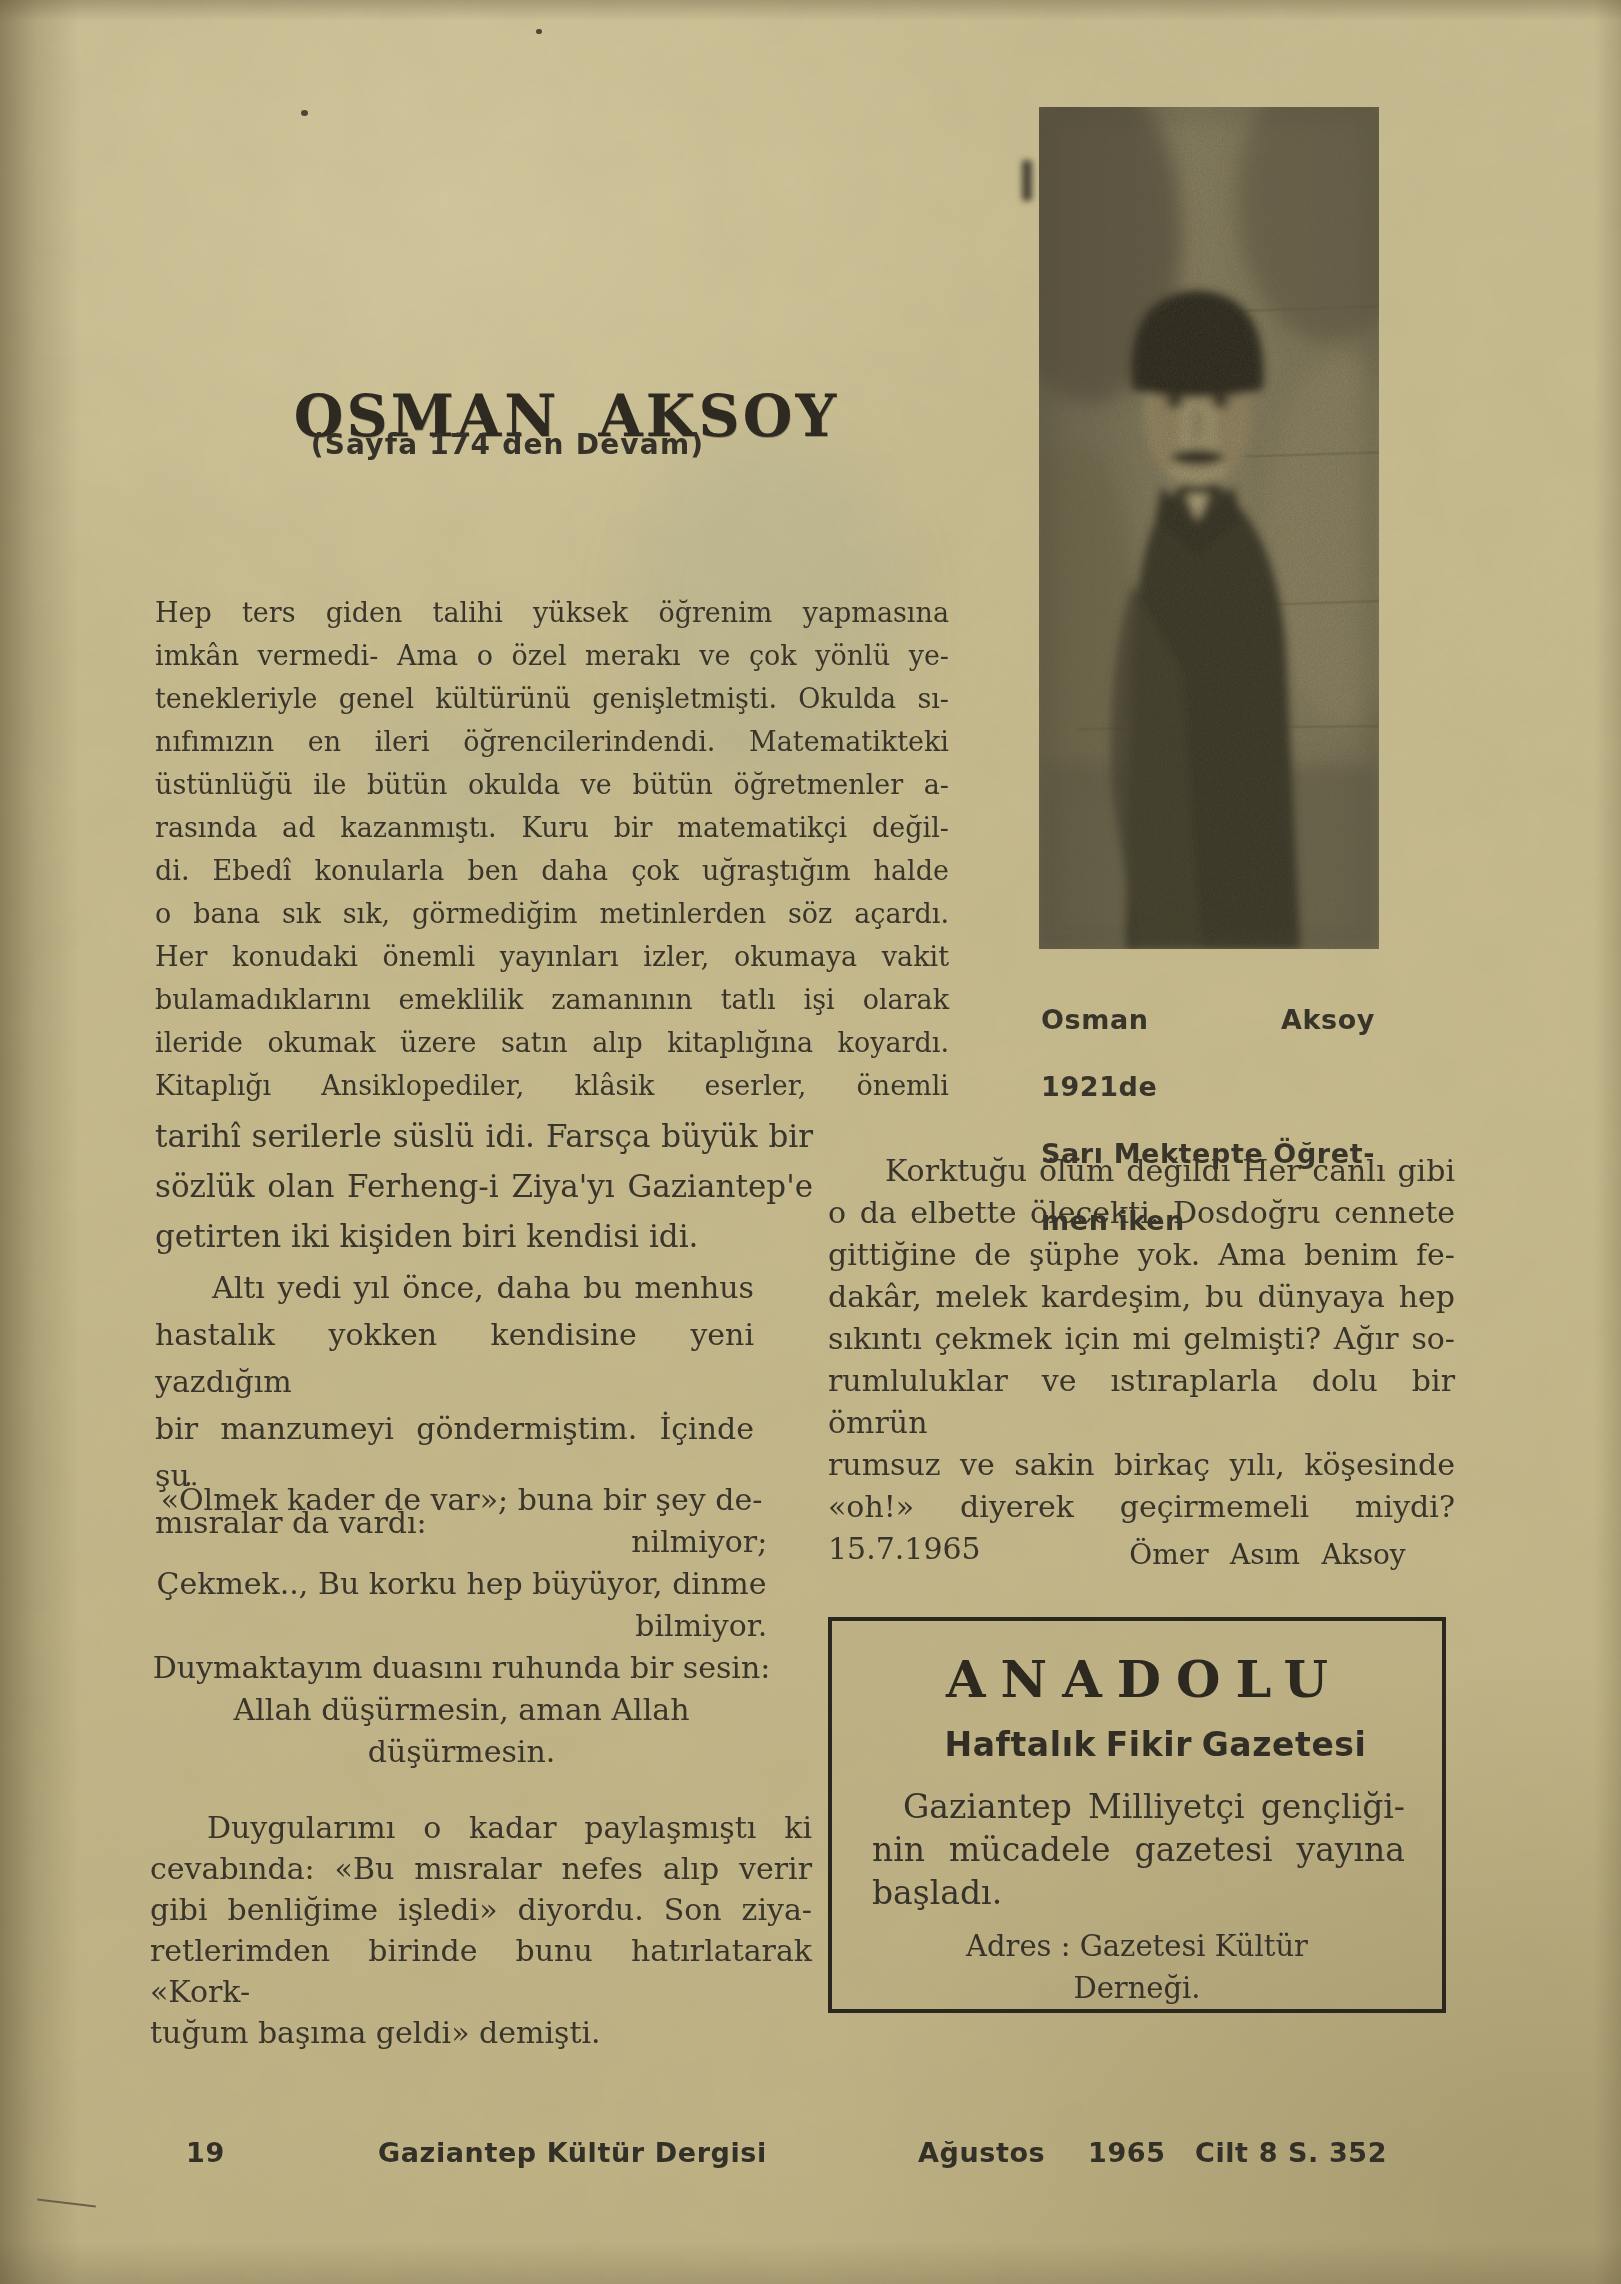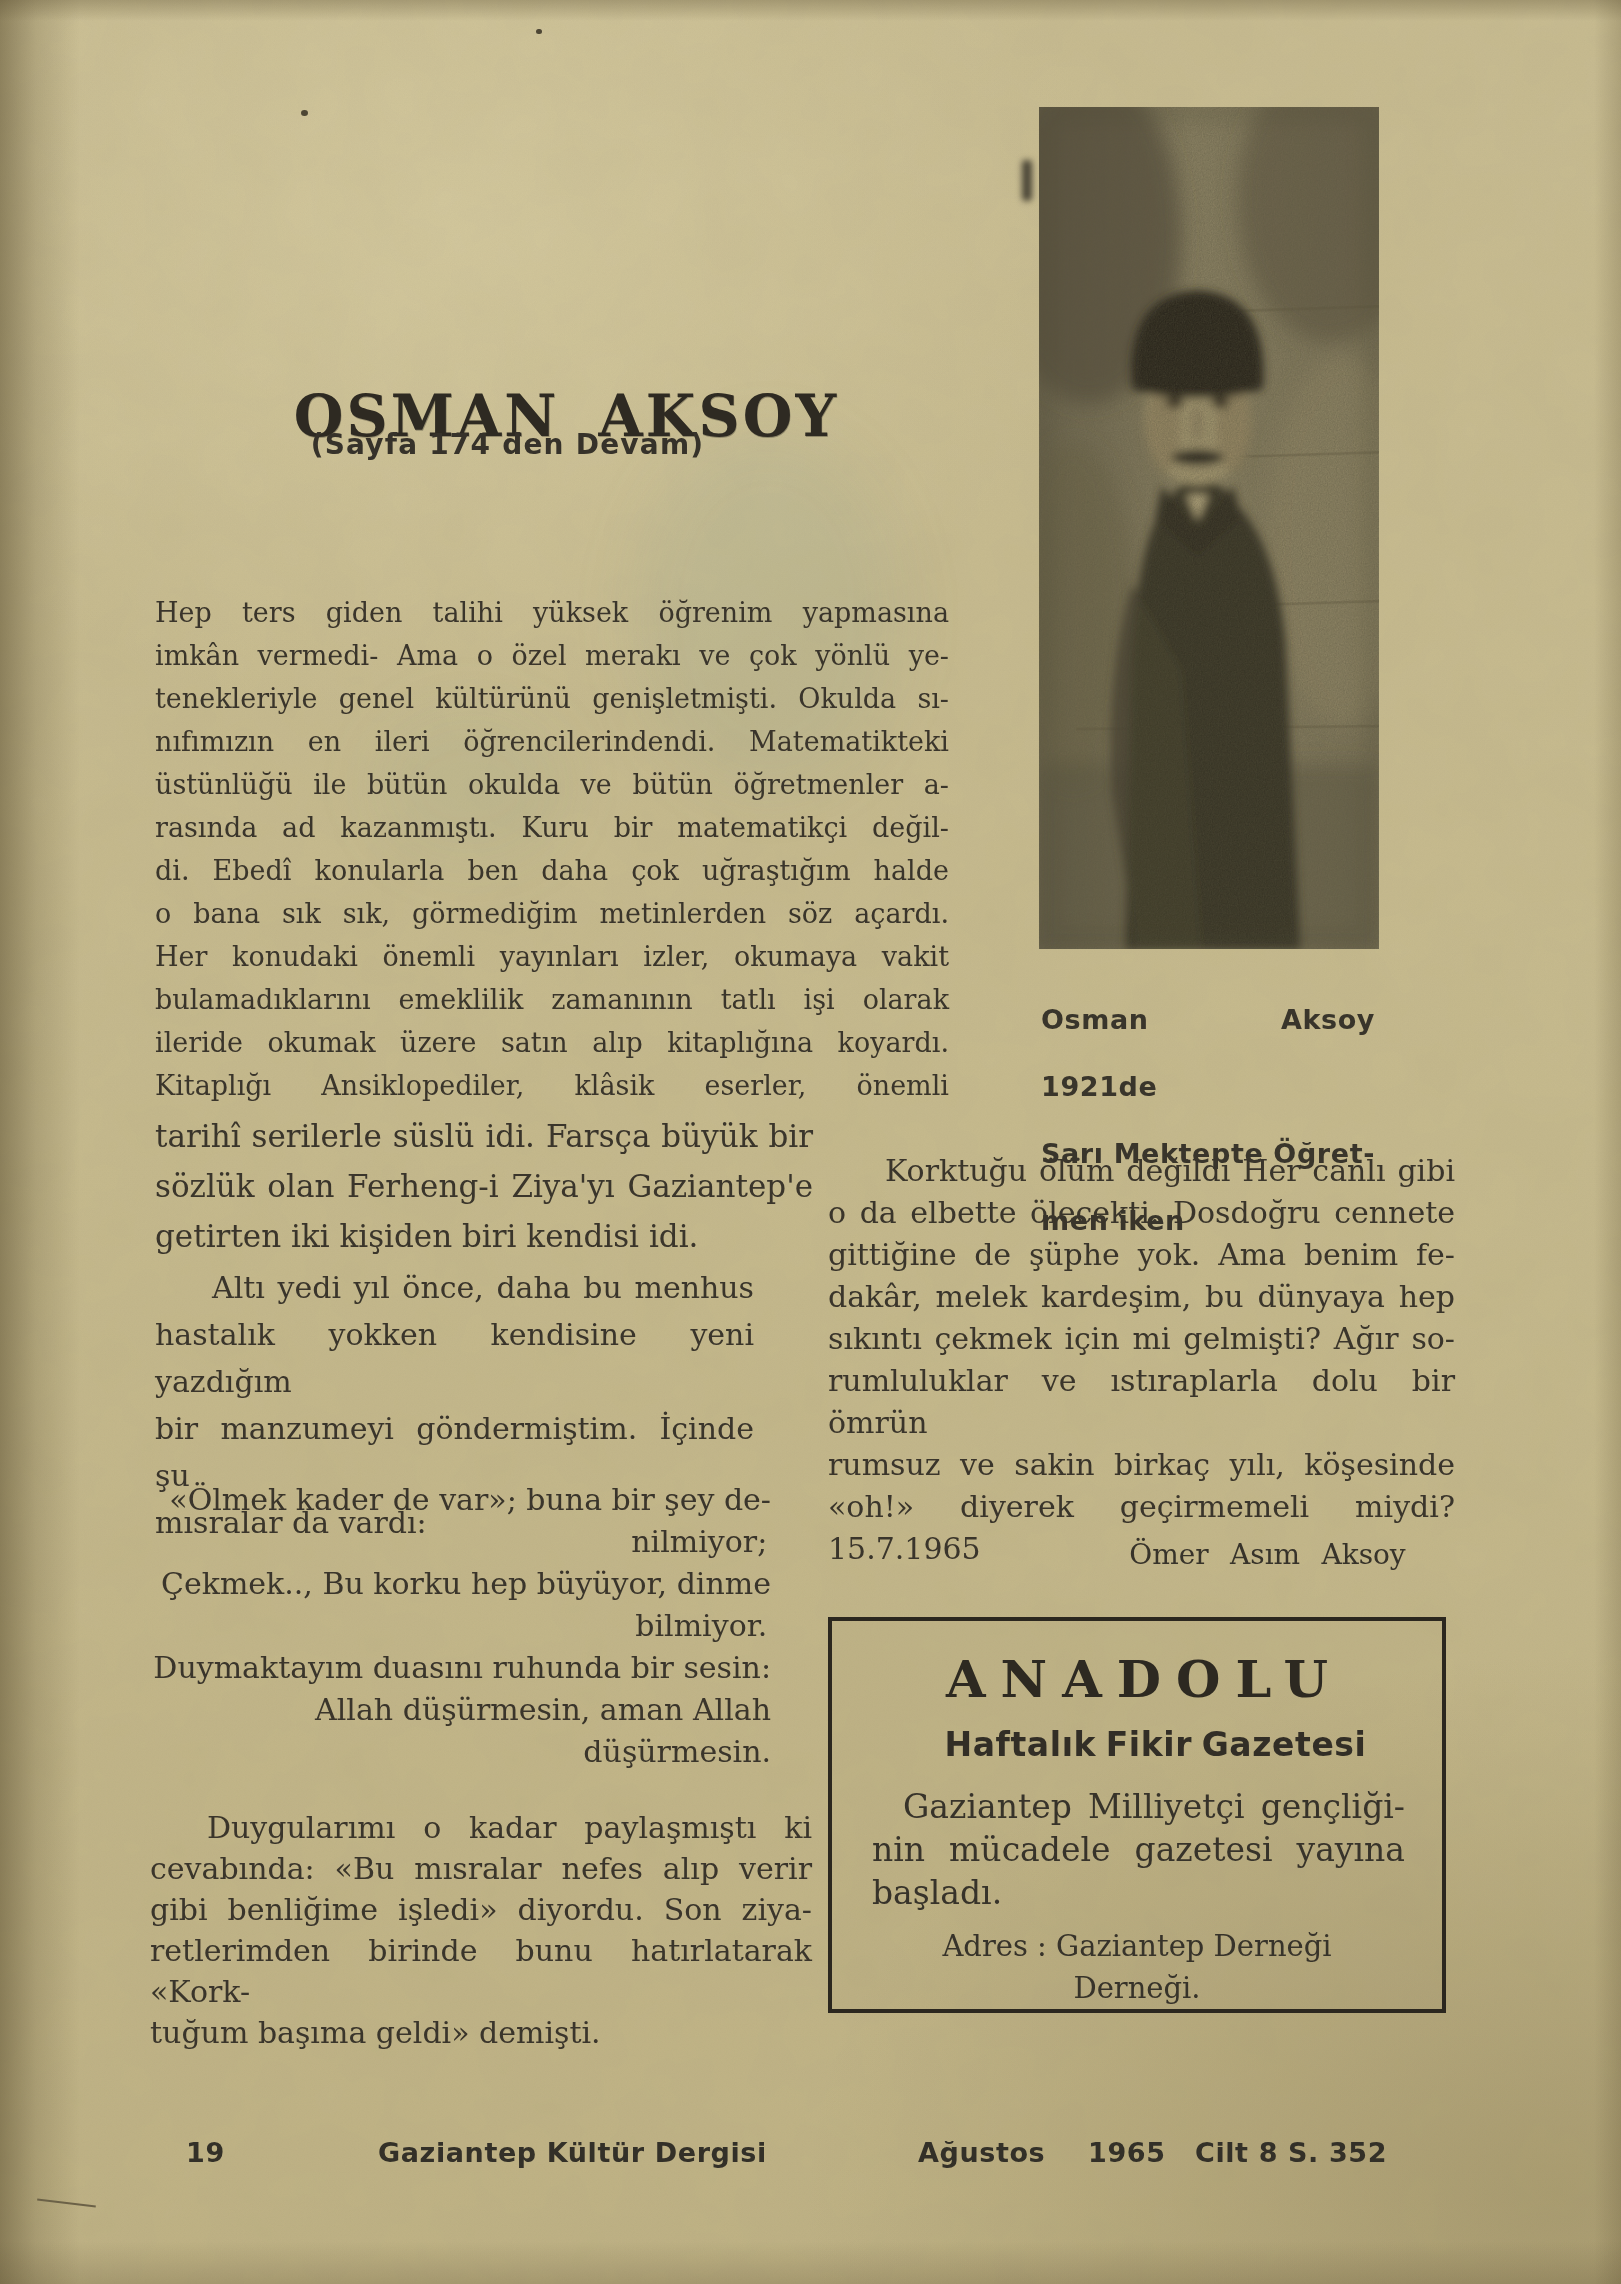--- a/index.html
+++ b/index.html
@@ -20,21 +20,21 @@
   .blob{position:absolute;border-radius:50%;filter:blur(28.5px);pointer-events:none;}
   .speck{position:absolute;background:#4d4634;border-radius:50%;pointer-events:none;}
   .smear{position:absolute;background:#4a4536;filter:blur(3.1px);border-radius:3.7px;pointer-events:none;}
   .fiber{position:absolute;background:#6b6147;height:1.9px;transform:rotate(7deg);pointer-events:none;}
 
   .tb{position:absolute;}
   .ln{line-height:inherit;}
   .just .ln{text-align:justify;text-align-last:justify;}
   .endleft .ln:last-child{text-align-last:left;}
   .ind1 .ln:first-child{text-indent:57px;}
-  .verse .ln{text-align:right;}
+  .verse .ln{text-align:center;}
   .verse .ln:nth-child(2),.verse .ln:nth-child(4){text-align:right;padding-right:3.7px;}
 
   .title{
     position:absolute;left:257px;top:344px;width:619px;text-align:center;
     font-family:"DejaVu Serif",serif;font-weight:bold;font-size:57px;line-height:68px;
     letter-spacing:3.1px;word-spacing:16px;color:#2e2a22;
     text-shadow:0.6px 0.6px 0 rgba(46,42,34,.35);
   }
   .subtitle{
     position:absolute;left:198px;top:426px;width:619px;text-align:center;
@@ -222,21 +222,21 @@
 
   <div class="adbox">
     <div class="ad-title">ANADOLU</div>
     <div class="ad-sub">Haftalık Fikir Gazetesi</div>
     <div class="ad-body just endleft">
         <div class="ln">Gaziantep Milliyetçi gençliği-</div>
         <div class="ln">nin mücadele gazetesi yayına</div>
         <div class="ln">başladı.</div>
       </div>
     <div class="ad-addr">
-        <div class="ln">Adres : Gaziantep Derneği</div>
+        <div class="ln">Adres : Gazetesi Kültür</div>
         <div class="ln">Derneği.</div>
       </div>
   </div>
 
   <div class="ftr" style="left:186px;">19</div>
   <div class="ftr" style="left:378px;">Gaziantep Kültür Dergisi</div>
   <div class="ftr" style="left:918px;">Ağustos</div>
   <div class="ftr" style="left:1088px;">1965</div>
   <div class="ftr" style="left:1195px;">Cilt 8 S. 352</div>
 

